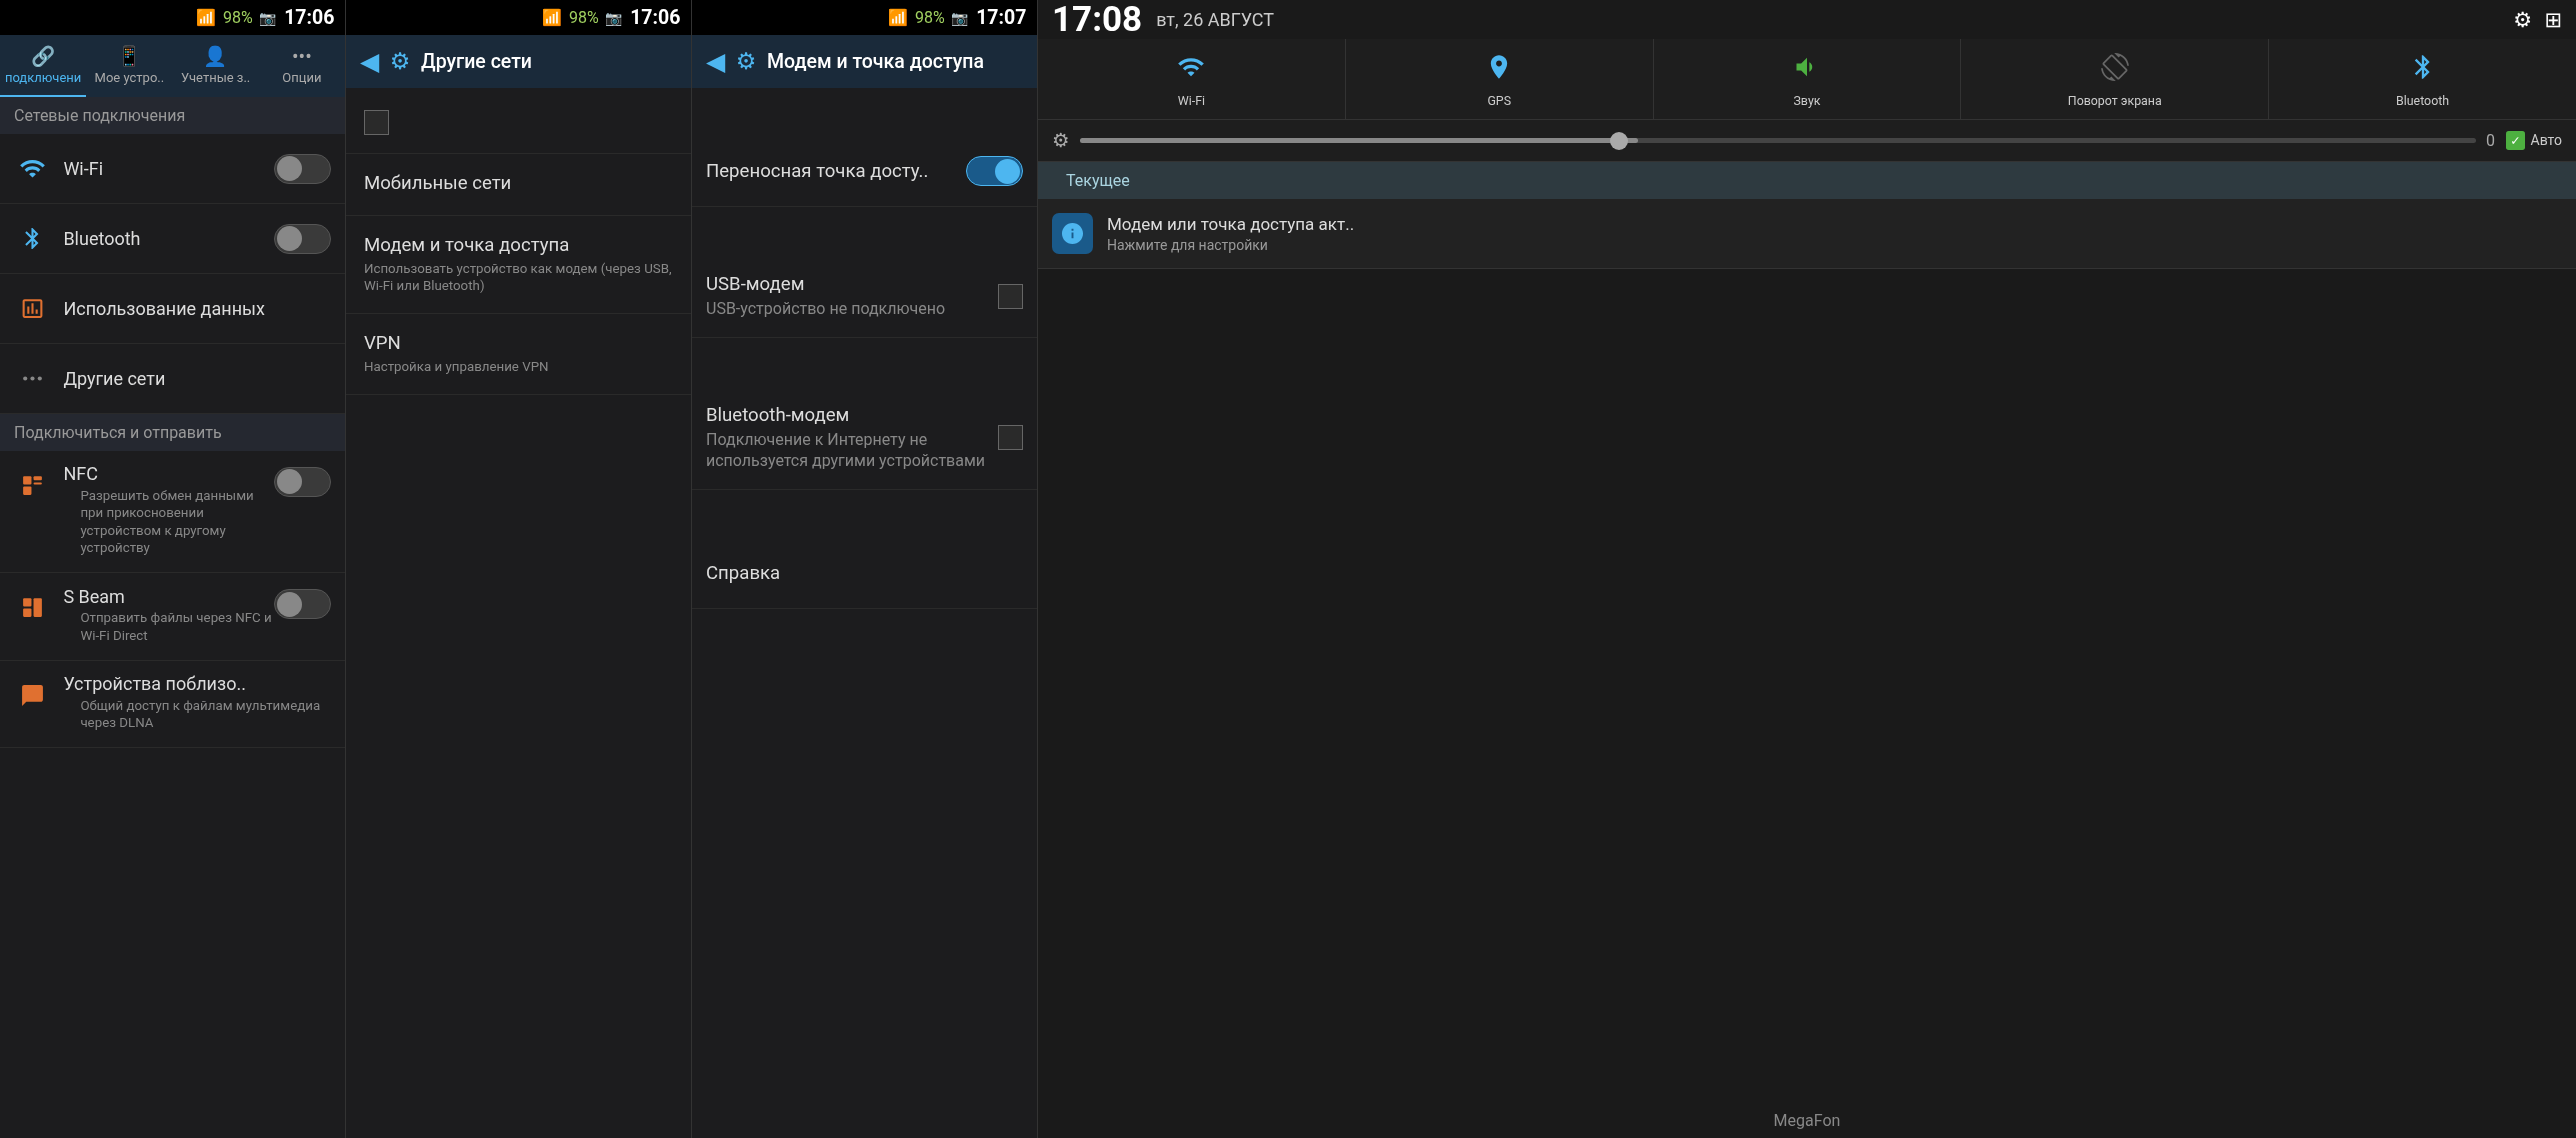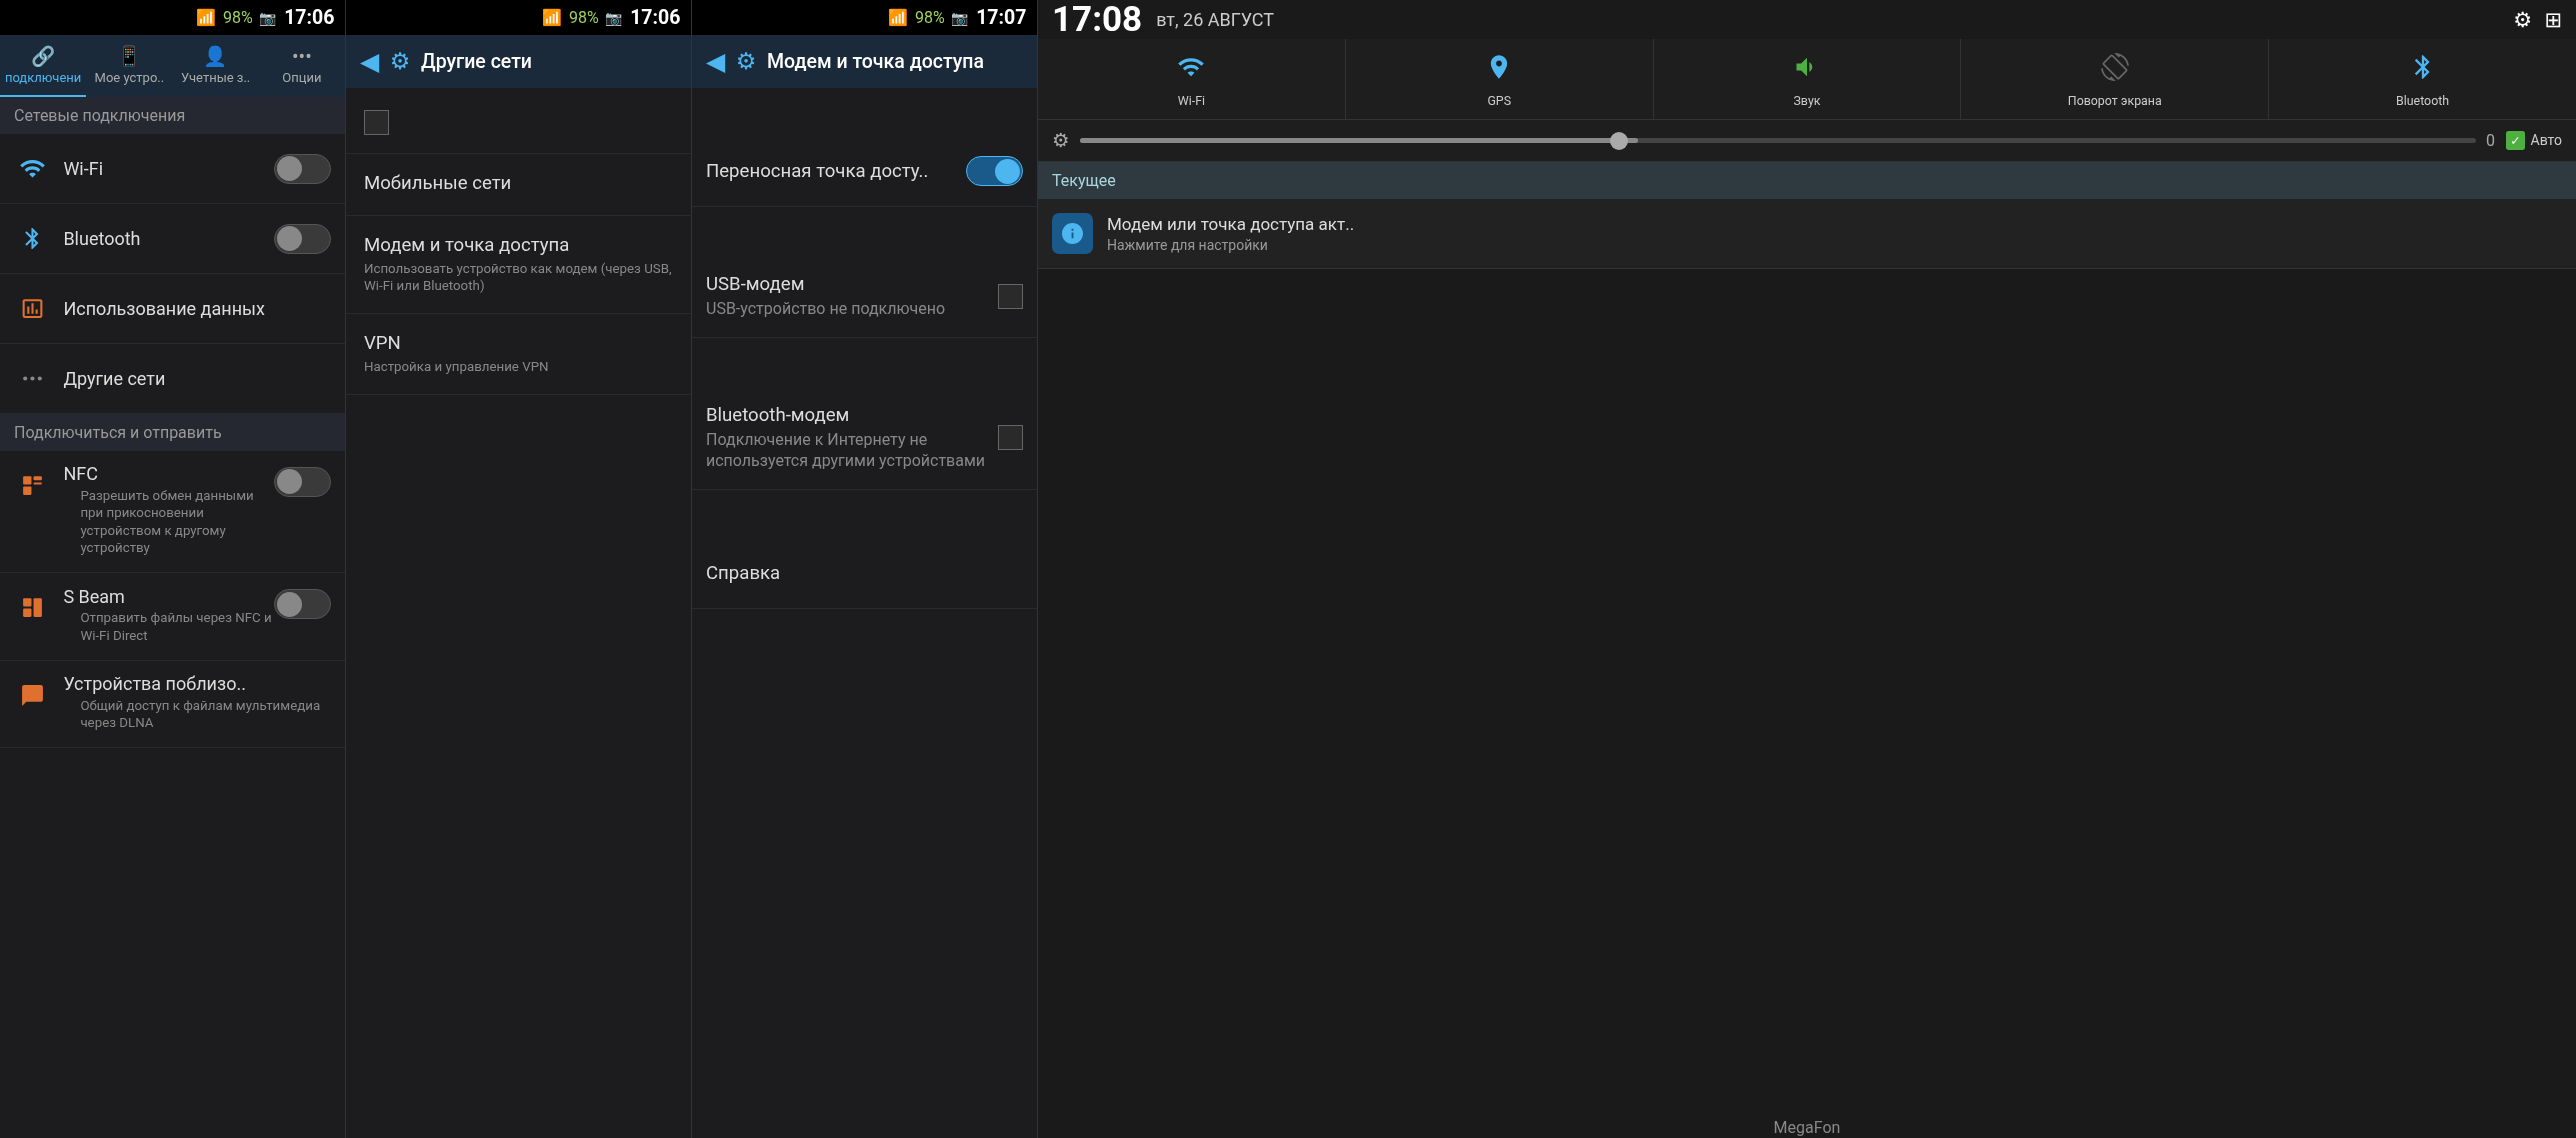--- a/index.html
+++ b/index.html
@@ -370,21 +370,21 @@
       border-radius: 2.7px;
       display: flex;
       align-items: center;
       justify-content: center;
       color: #fff;
       font-size: 12.4px;
     }
 
     .p4-current-header {
       background: #2e3a40;
-      padding: 9px 14px;
+      padding: 9px 28px;
       color: #aad4e0;
       font-size: 16px;
       flex-shrink: 0;
     }
     .p4-notification {
       display: flex;
       align-items: center;
       padding: 14px;
       gap: 14px;
       background: #222;
@@ -401,21 +401,21 @@
       font-size: 21px;
       color: #4db6f0;
       flex-shrink: 0;
     }
     .p4-notif-text {}
     .p4-notif-title { color: #ddd; font-size: 17px; }
     .p4-notif-subtitle { color: #999; font-size: 14px; margin-top: 2.7px; }
 
     .p4-carrier {
       position: absolute;
-      bottom: 2px;
+      bottom: 9px;
       left: 0; right: 0;
       text-align: center;
       color: #888;
       font-size: 16px;
     }
     .p4-bottom {
       flex: 1;
       position: relative;
       background: #1a1a1a;
     }

